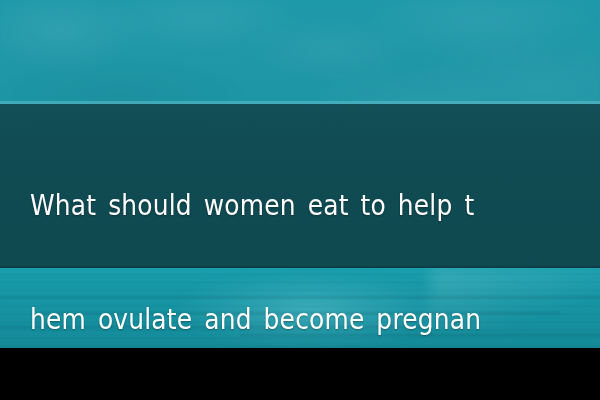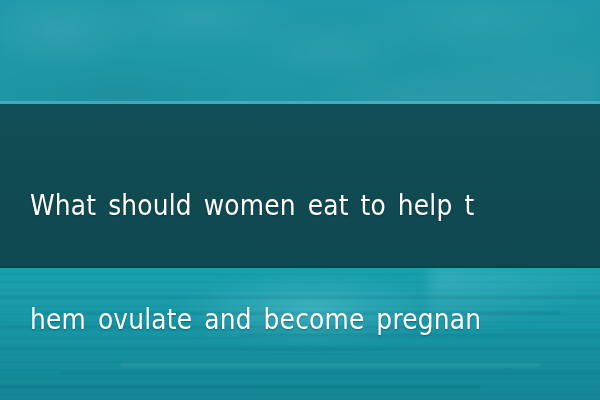--- a/index.html
+++ b/index.html
@@ -4,21 +4,21 @@
 <style>
   html, body {
     margin: 0;
     padding: 0;
     background: #000;
   }
 
   .stage {
     position: relative;
     width: 600px;
-    height: 400px;
+    height: 348px;
     overflow: hidden;
     font-family: "DejaVu Sans", sans-serif;
   }
 
   
   .photo {
     position: absolute;
     inset: 0;
     background:
       linear-gradient(180deg,

